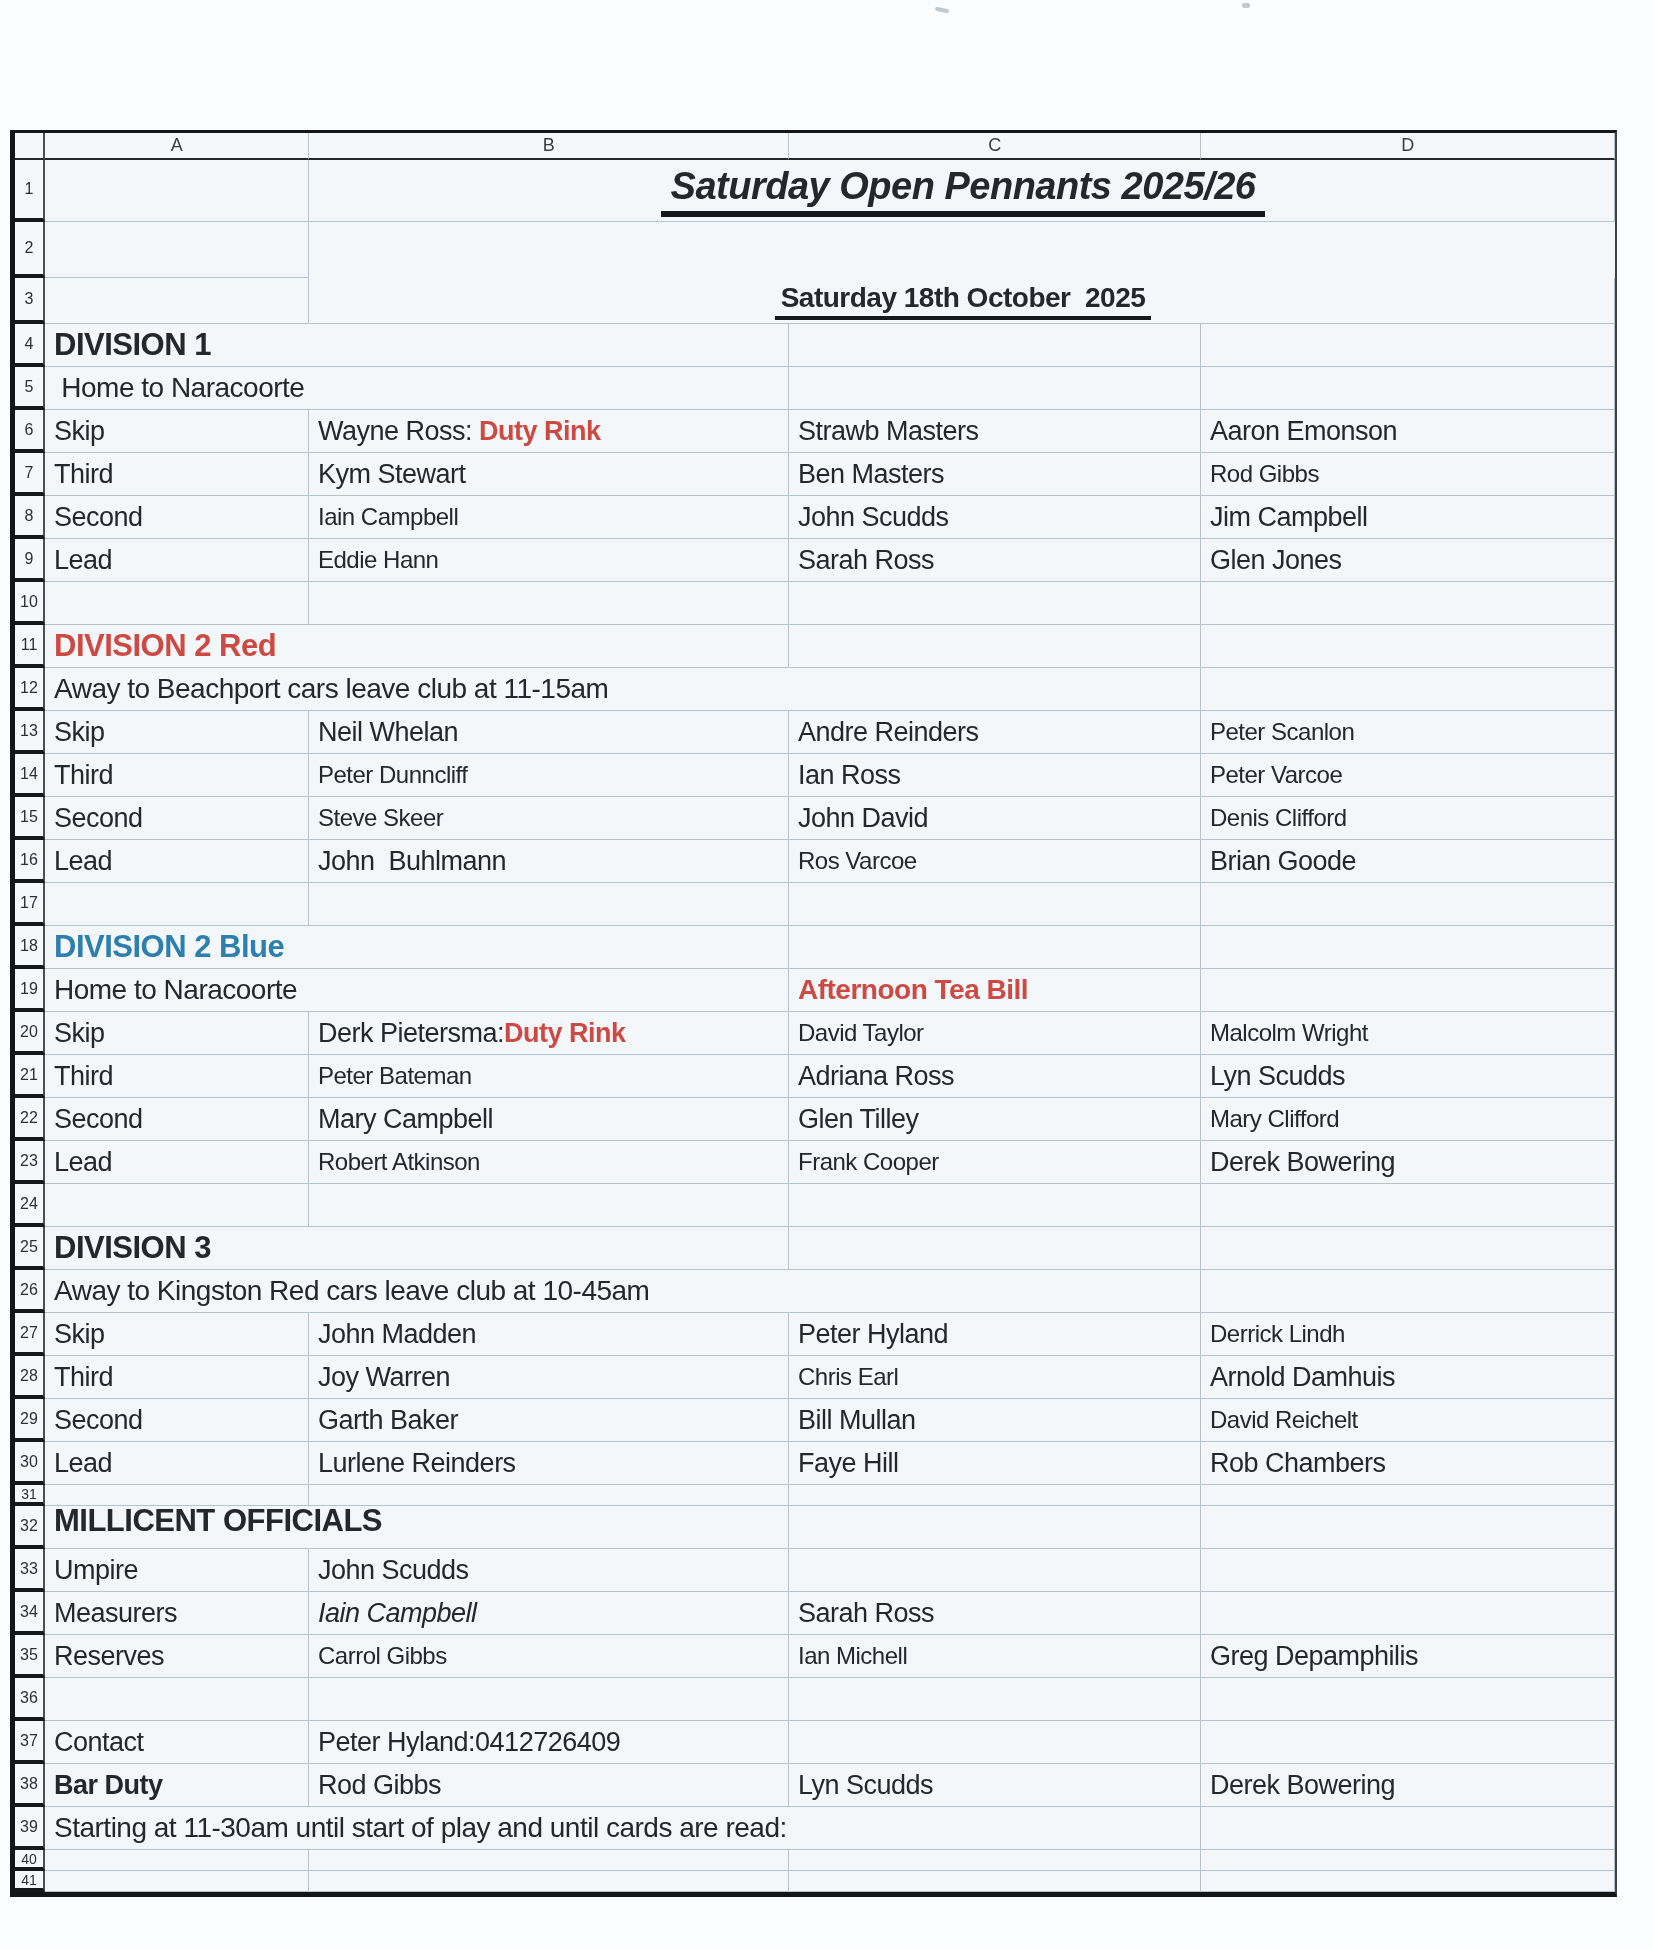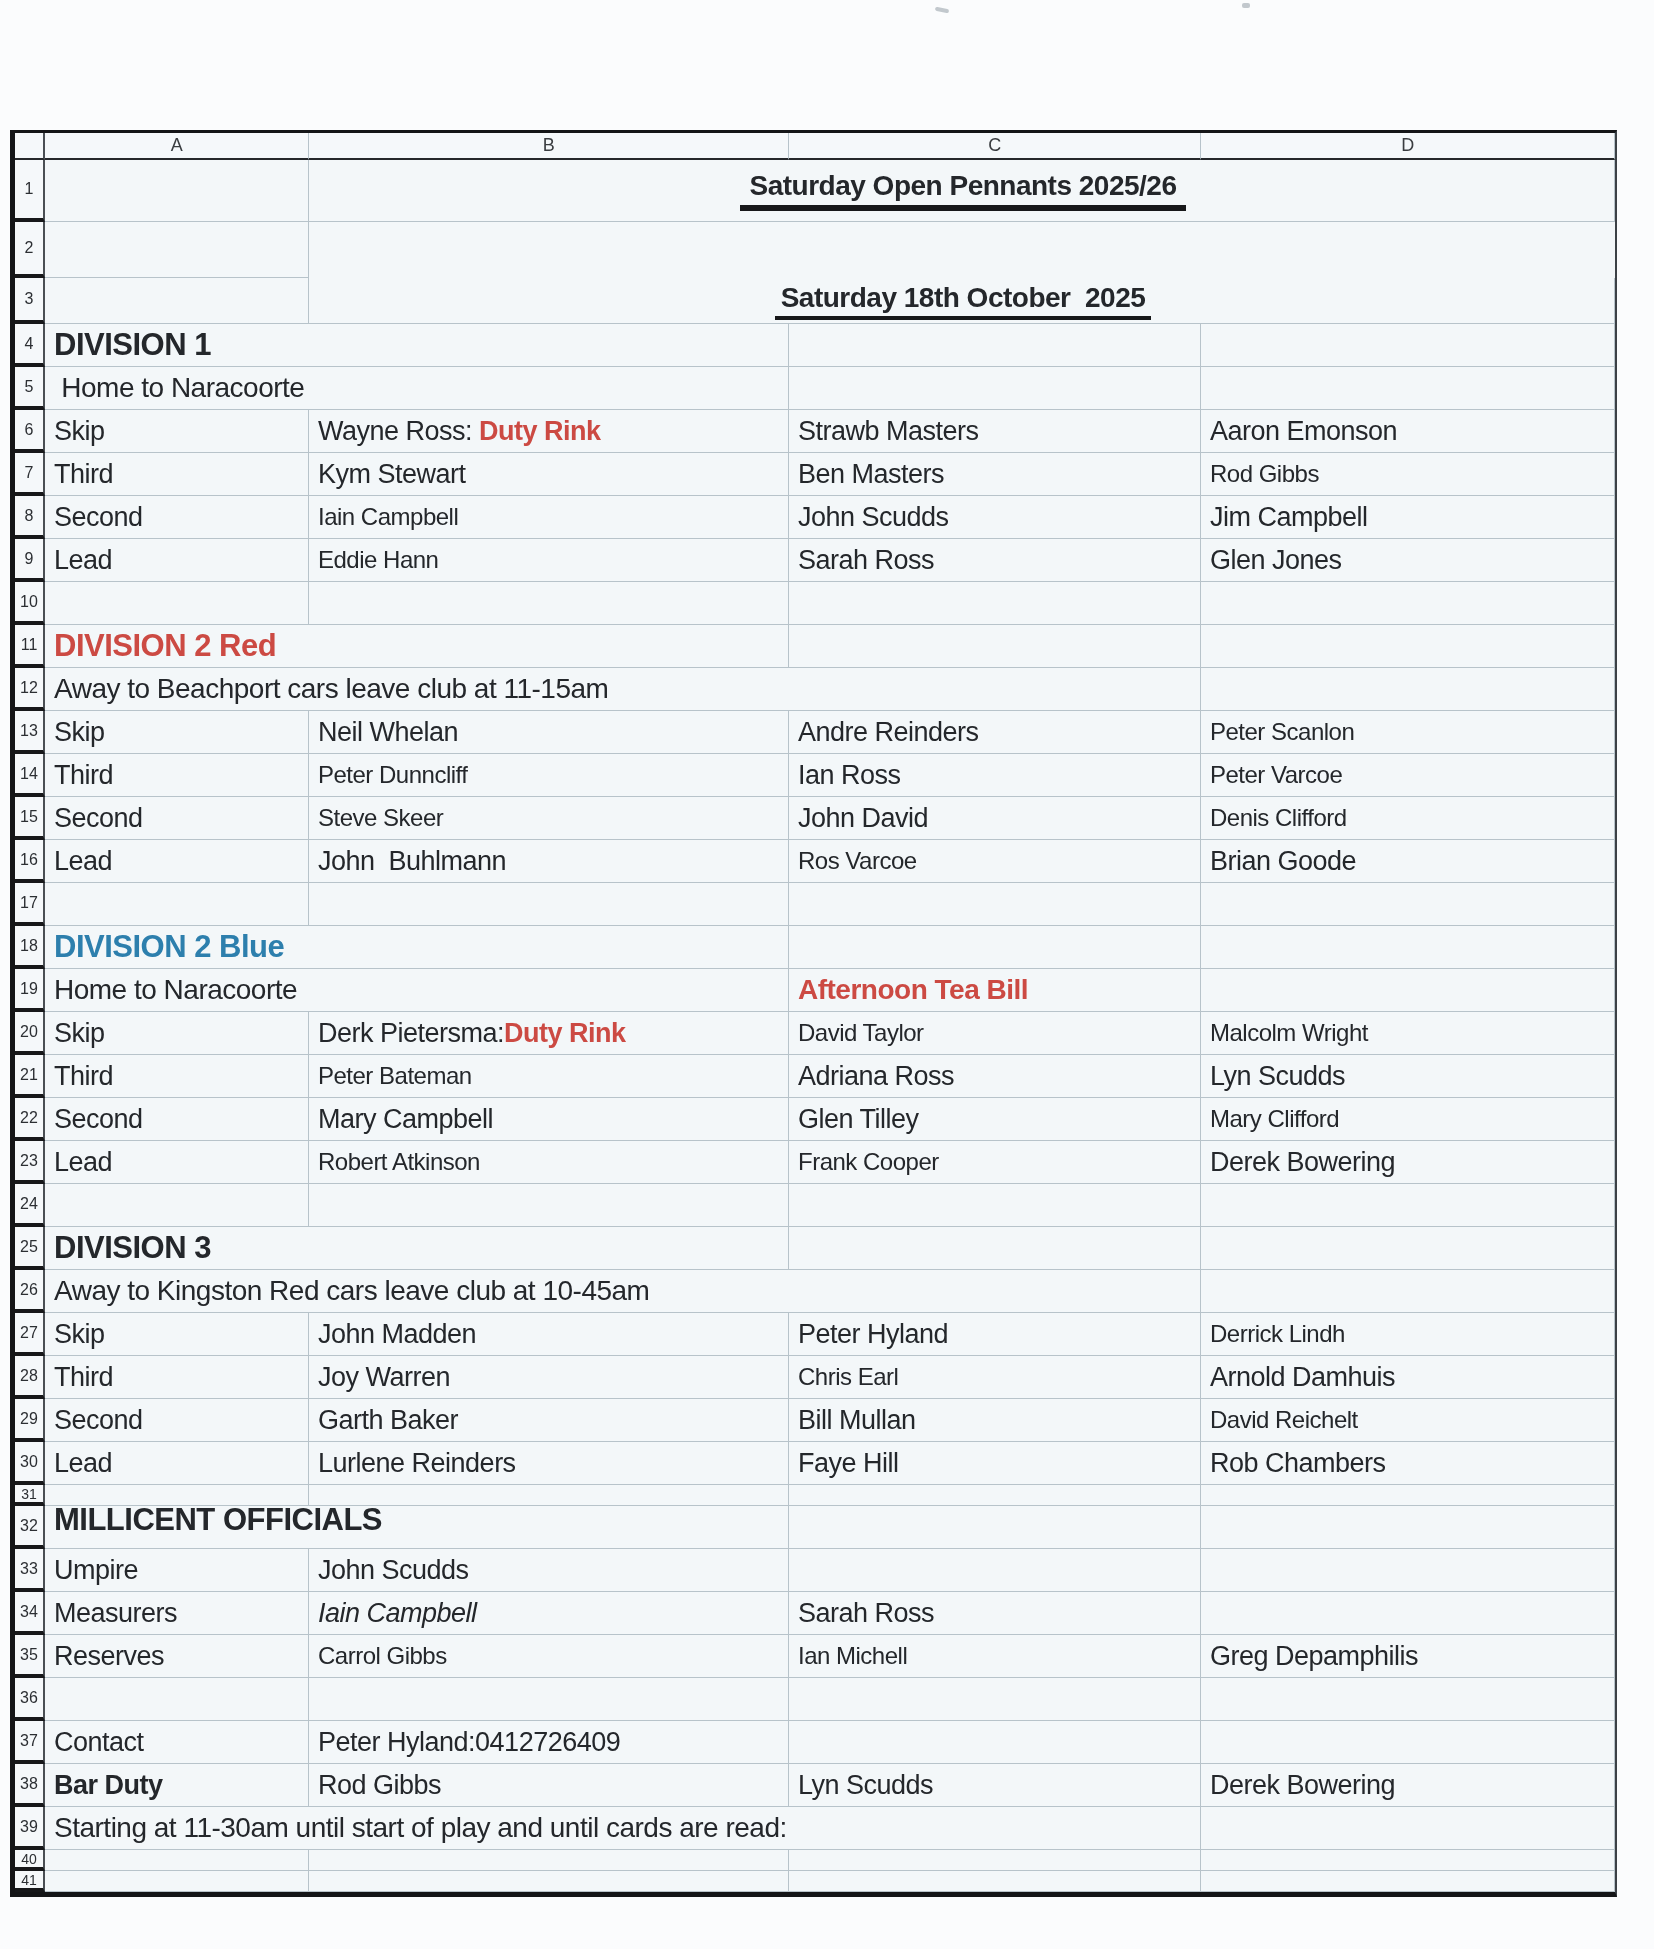--- a/index.html
+++ b/index.html
@@ -67,32 +67,32 @@
   .w-b{flex:0 0 480px;}
   .w-c{flex:0 0 412px;}
   .w-d{flex:0 0 414px;}
   .w-ab{flex:0 0 744px;}
   .w-ac{flex:0 0 1156px;}
   .w-bd{flex:0 0 1306px;}
 
   .cell .t{white-space:pre;}
   .redpart{color:var(--red);font-weight:700;white-space:pre;}
 
-  .title1{justify-content:center;font-weight:700;font-size:28px;letter-spacing:-0.5px;}
+  .title1{justify-content:center;font-weight:700;font-size:38px;letter-spacing:-0.5px;font-style:italic;}
   .title1 .t{border-bottom:6px solid #17181a;padding:0 10px 3px 10px;}
   .title2{justify-content:center;font-weight:700;font-size:34px;}
   .title2 .t{border-bottom:6px solid #17181a;padding:0 8px 3px 8px;}
   .title3{justify-content:center;font-weight:700;font-size:28px;}
   .title3 .t{border-bottom:4px solid #17181a;padding:0 6px 2px 6px;}
 
   .division{font-weight:700;font-size:31px;}
   .red{color:var(--red);}
   .blue{color:var(--blue);}
   .officials{font-weight:700;font-size:31px;}
-  .officials .t{border-bottom:5px solid #4c1d95;padding-bottom:10px;text-align:right;}
+  .officials .t{border-bottom:3px solid #4c1d95;padding-bottom:10px;text-align:right;}
   .redbold{color:var(--red);font-weight:700;font-size:28px;}
   .bold{font-weight:700;}
   .italic .t{font-style:italic;}
   .sm{font-size:24px;}
   .info{font-size:28px;}
 </style>
 </head>
 <body>
 
 <div>

